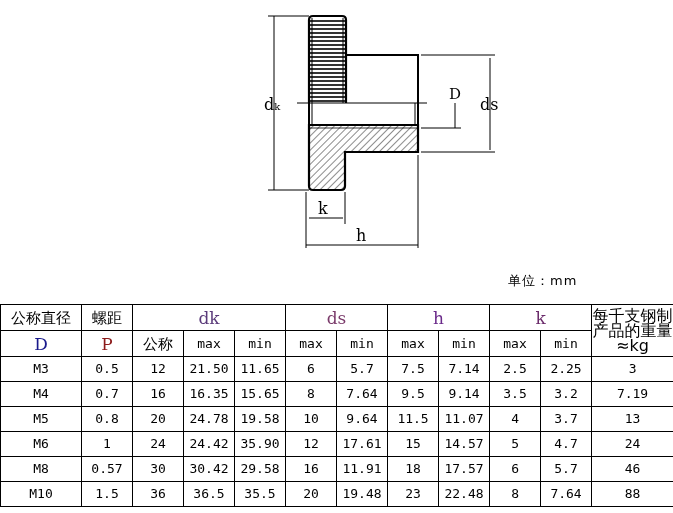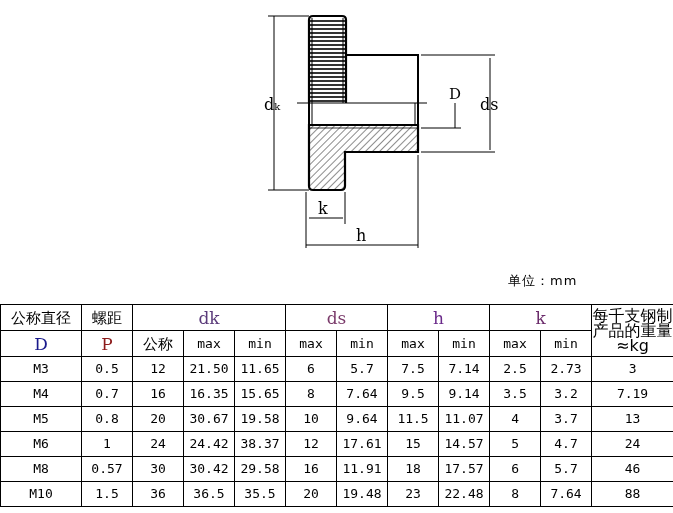--- a/index.html
+++ b/index.html
@@ -137,57 +137,57 @@
     <td>M3</td>
     <td>0.5</td>
     <td>12</td>
     <td>21.50</td>
     <td>11.65</td>
     <td>6</td>
     <td>5.7</td>
     <td>7.5</td>
     <td>7.14</td>
     <td>2.5</td>
-    <td>2.73</td>
+    <td>2.25</td>
     <td>3</td>
   </tr>
   <tr>
     <td>M4</td>
     <td>0.7</td>
     <td>16</td>
     <td>16.35</td>
     <td>15.65</td>
     <td>8</td>
     <td>7.64</td>
     <td>9.5</td>
     <td>9.14</td>
     <td>3.5</td>
     <td>3.2</td>
     <td>7.19</td>
   </tr>
   <tr>
     <td>M5</td>
     <td>0.8</td>
     <td>20</td>
-    <td>30.67</td>
+    <td>24.78</td>
     <td>19.58</td>
     <td>10</td>
     <td>9.64</td>
     <td>11.5</td>
     <td>11.07</td>
     <td>4</td>
     <td>3.7</td>
     <td>13</td>
   </tr>
   <tr>
     <td>M6</td>
     <td>1</td>
     <td>24</td>
     <td>24.42</td>
-    <td>38.37</td>
+    <td>35.90</td>
     <td>12</td>
     <td>17.61</td>
     <td>15</td>
     <td>14.57</td>
     <td>5</td>
     <td>4.7</td>
     <td>24</td>
   </tr>
   <tr>
     <td>M8</td>

